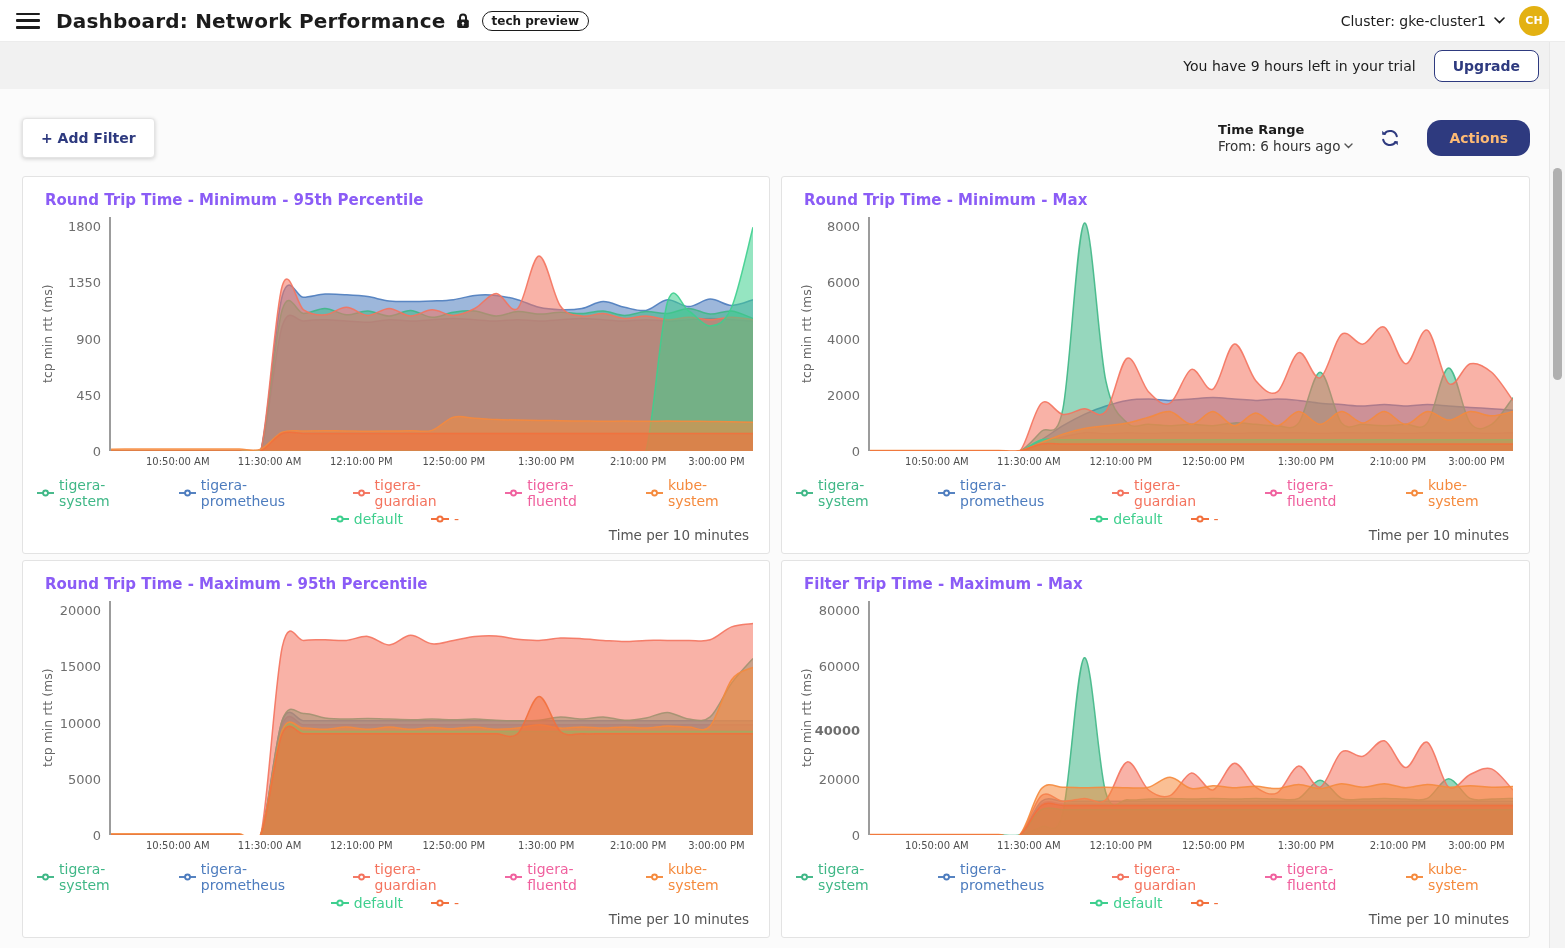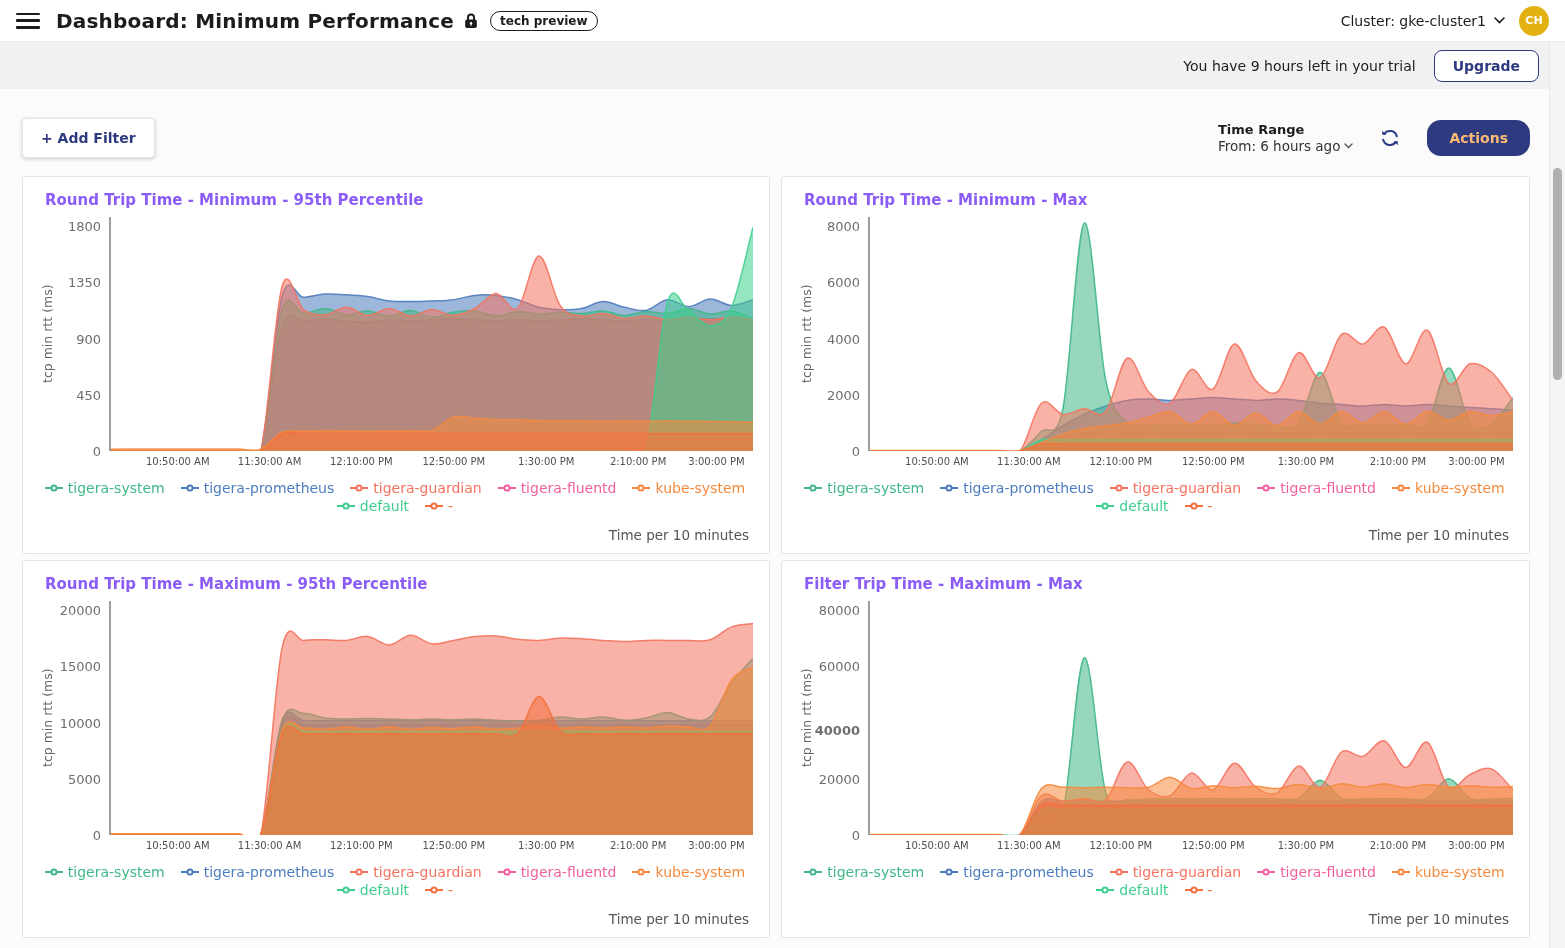--- a/index.html
+++ b/index.html
@@ -39,38 +39,38 @@
   .chart-body { display:flex; }
   .ylabel { width:20px; display:flex; align-items:center; justify-content:center; font-size:12.5px; color:#666;
     writing-mode:vertical-rl; transform:rotate(180deg); height:234px; }
   .yticks { width:52px; position:relative; height:234px; }
   .yticks span { position:absolute; right:8px; transform:translateY(-50%); font-size:13px; color:#6e6e6e; }
   .plot { flex:1; height:234px; border-left:2px solid #9c9c9c; position:relative; }
   .plot svg { display:block; width:100%; height:234px; }
   .xticks { position:relative; height:22px; margin-left:74px; margin-top:3px; }
   .xticks span { position:absolute; transform:translateX(-50%); font-size:10px; color:#4f4f4f; white-space:nowrap; top:2px; }
   .legend { margin-top:4px; display:flex; flex-direction:column; align-items:center; gap:2px; }
-  .legend-row { display:flex; justify-content:center; gap:16px; }
+  .legend-row { display:flex; justify-content:center; gap:28px; }
   .legend-item { display:flex; align-items:center; gap:5px; font-size:14px; cursor:pointer; }
   .footer { margin-top:auto; text-align:right; font-size:13.5px; color:#555; padding-right:4px; }
 
   
   .sbar { position:fixed; right:0; top:42px; bottom:0; width:16px; background:#f4f4f4; border-left:1px solid #e7e7e7; }
   .sbar-thumb { position:absolute; left:3px; top:126px; width:9px; height:212px; background:#b0b0b0; border-radius:5px; cursor:pointer; }
 </style>
 </head>
 <body>
 
 <div class="topbar">
   <div class="burger">
       <span></span>
       <span></span>
       <span></span>
     </div>
-  <div class="page-title">Dashboard: Minimum Performance</div>
+  <div class="page-title">Dashboard: Network Performance</div>
   <span class="lockwrap">
     <svg width="14" height="16" viewBox="0 0 14 16">
         <path d="M4 7V4.6a3 3 0 0 1 6 0V7" fill="none" stroke="#1c1c1c" stroke-width="2"></path>
         <rect x="1.2" y="6.5" width="11.6" height="8.6" rx="1.8" fill="#1c1c1c"></rect>
         <circle cx="7" cy="10.3" r="1.2" fill="#fff"></circle>
         <rect x="6.45" y="10.6" width="1.1" height="2.2" fill="#fff"></rect>
       </svg>
   </span>
   <span class="badge">tech preview</span>
   <div class="top-right">

